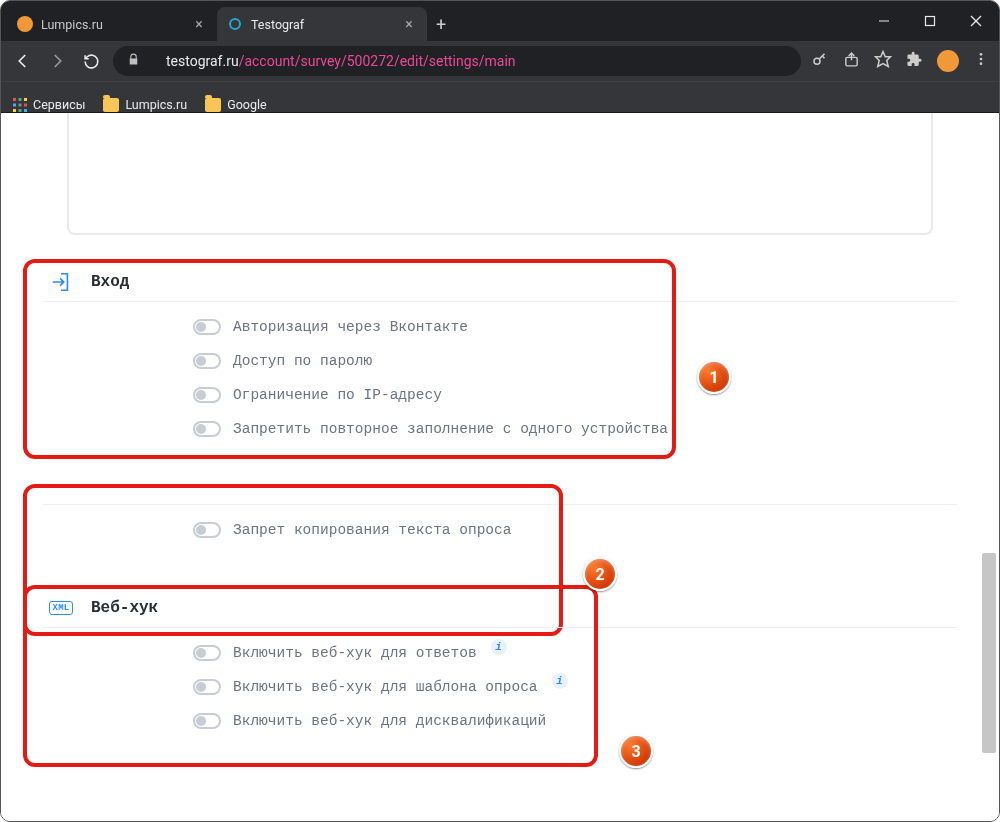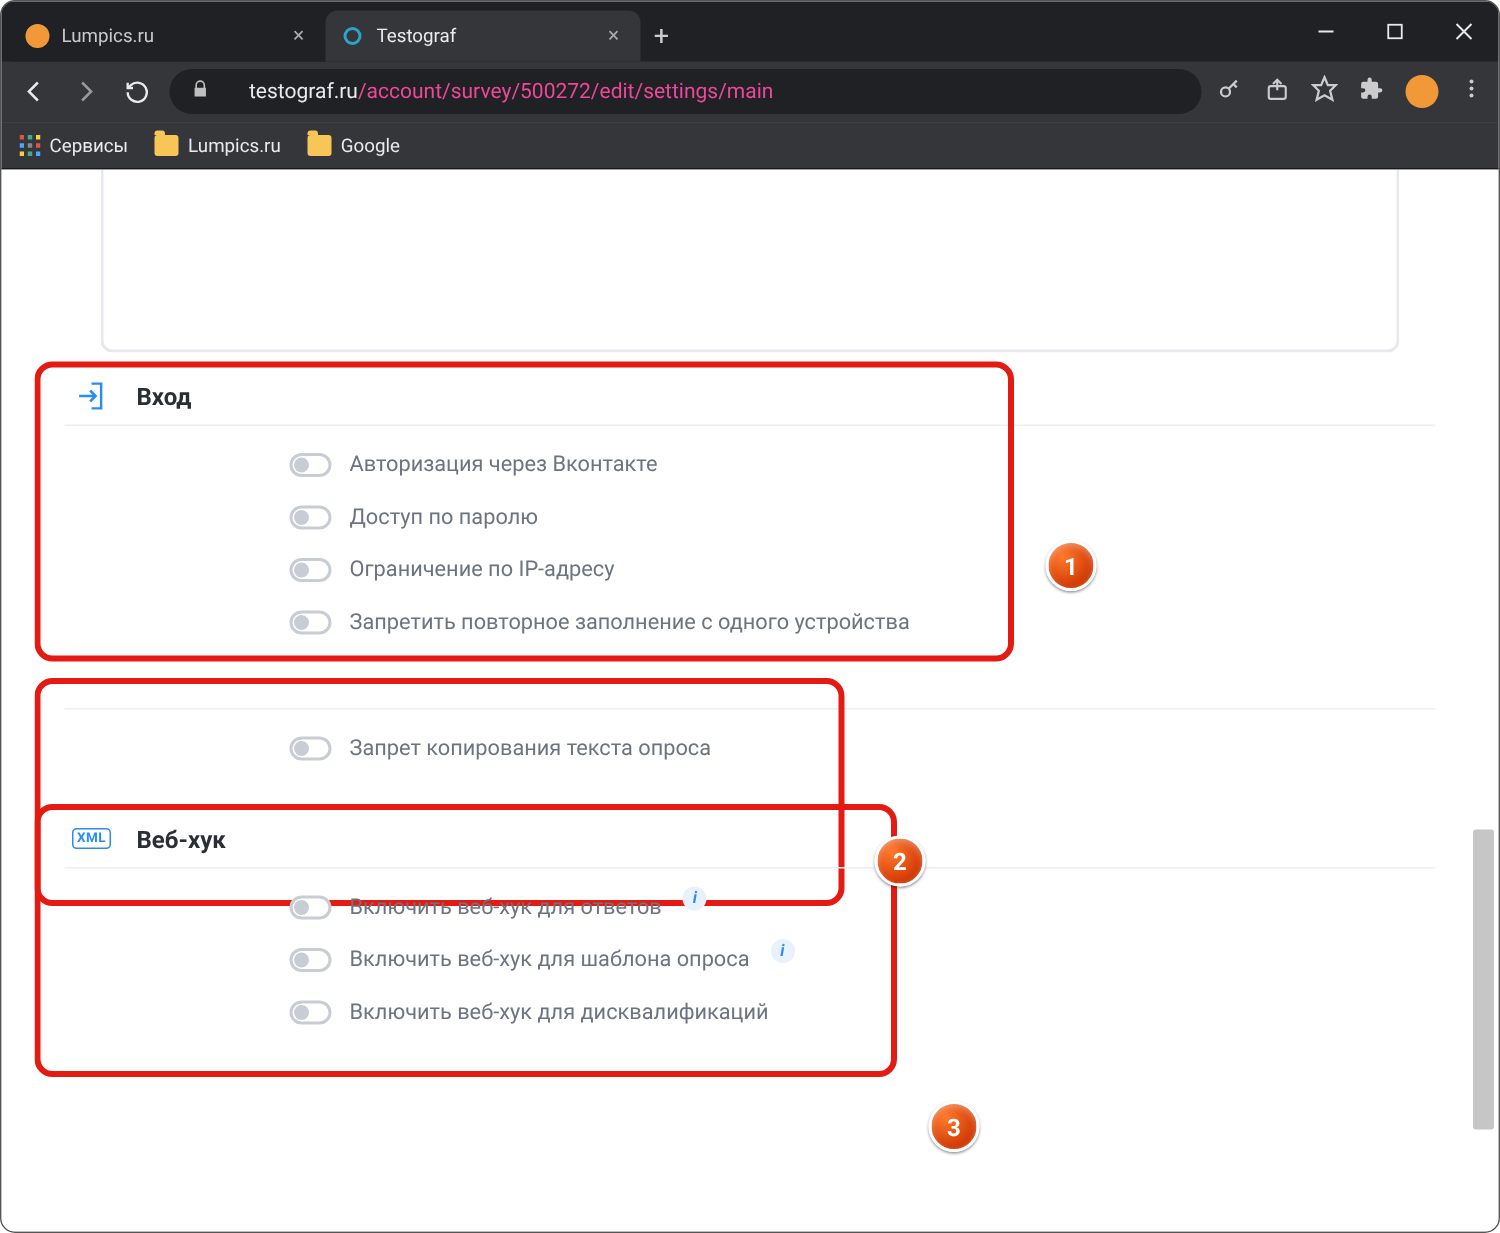--- a/index.html
+++ b/index.html
@@ -42,38 +42,38 @@
   .omnibox {
     flex:1; display:flex; align-items:center; background:#202124; border-radius:20px; height:30px;
     padding:0 14px; gap:10px; color:#bfbfbf; font-size:14px;
   }
   .lock { color:#bfbfbf; }
   .url .host { color:#e8eaed;margin-left:16px; }
   .url .path { color:#ec4899; }
   .toolbar-actions { display:flex; align-items:center; gap:14px; color:#ccc; }
   .profile-dot { width:22px; height:22px; background:#f19938; border-radius:50%; }
   .bookmarks {
-    display:flex; align-items:center; gap:18px; height:32px; background:#35363a;
+    display:flex; align-items:flex-end; gap:18px; height:32px; background:#35363a;
     padding:0 12px; border-top:1px solid rgba(255,255,255,0.05);
     border-bottom: 1px solid #1a1a1a;
     font-size:12.5px; color:#e8eaed;
   }
   .bm-item { display:flex; align-items:center; gap:6px; }
   .bm-grid { width:14px; height:14px; }
   .bm-folder { width:16px;height:14px; background:#f7c657; border-radius:2px; position:relative;}
   .bm-folder::before { content:''; position:absolute; top:-3px; left:0; width:7px; height:3px; background:#f7c657; border-radius:2px 2px 0 0;}
   
   .page-wrap { position:absolute; top:112px; left:0; right:0; bottom:0; background:#fff; overflow:hidden; }
   .page-scroll { position:absolute; top:0; left:22px; right:22px; bottom:0; overflow:hidden;}
   .textarea-box {
     height:122px; border:2px solid #e7e9ee; border-top:none; border-radius:0 0 8px 8px;
     margin: 0 44px;
   }
   .section {
-    position:relative; margin-top:6px; padding:12px 20px 14px 20px;
+    position:relative; margin-top:24px; padding:12px 20px 14px 20px;font-family:Liberation Mono, monospace;
   }
   .red-outline {
     position:absolute; border:4px solid #e31b12; border-radius:12px; pointer-events:none;
   }
   .sec-title { display:flex; align-items:center; gap:12px; font-weight:700; font-size:16px; color:#2a2f36; margin-bottom:4px;}
   .sec-icon { color:#2a8df4; width:36px;height:22px; display:flex;align-items:center;justify-content:center;}
   .divider { height:1px; background:#eceef3; margin:8px 0 4px 0; }
   .opts { padding-left:150px; padding-top:4px;}
   .opt-row { display:flex; align-items:center; gap:12px; padding:9px 0; font-size:14.5px; color:#6d7480;}
   .opt-row.dim { color:#c3c6cc; }

